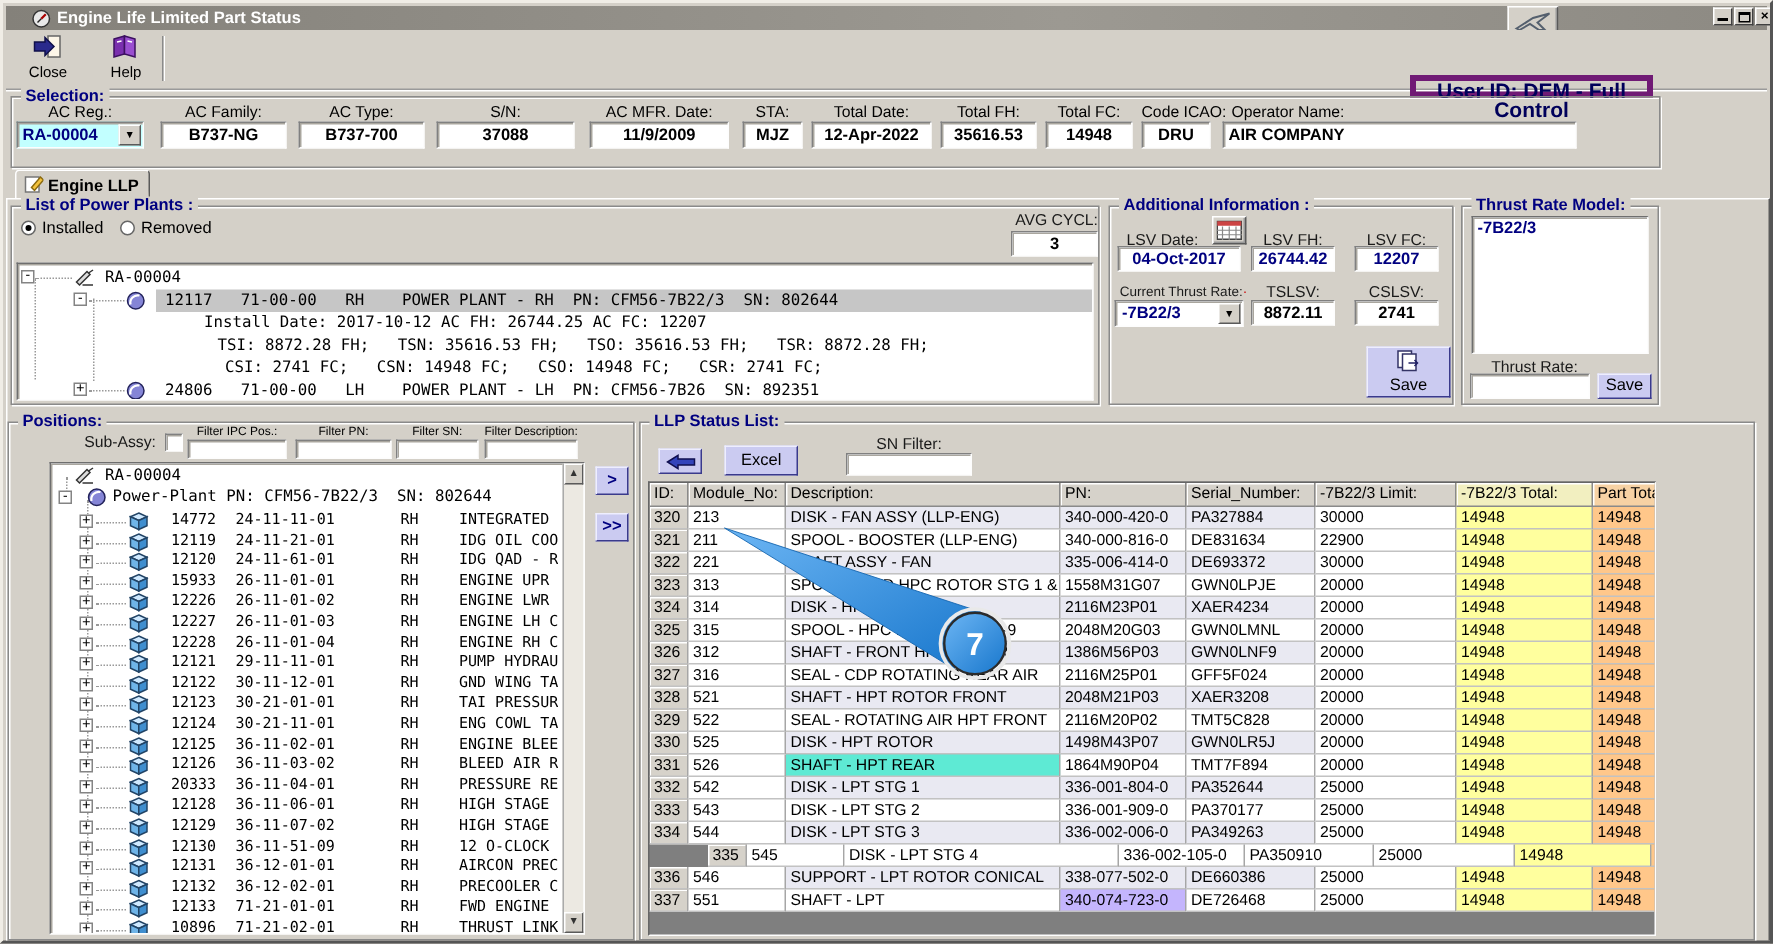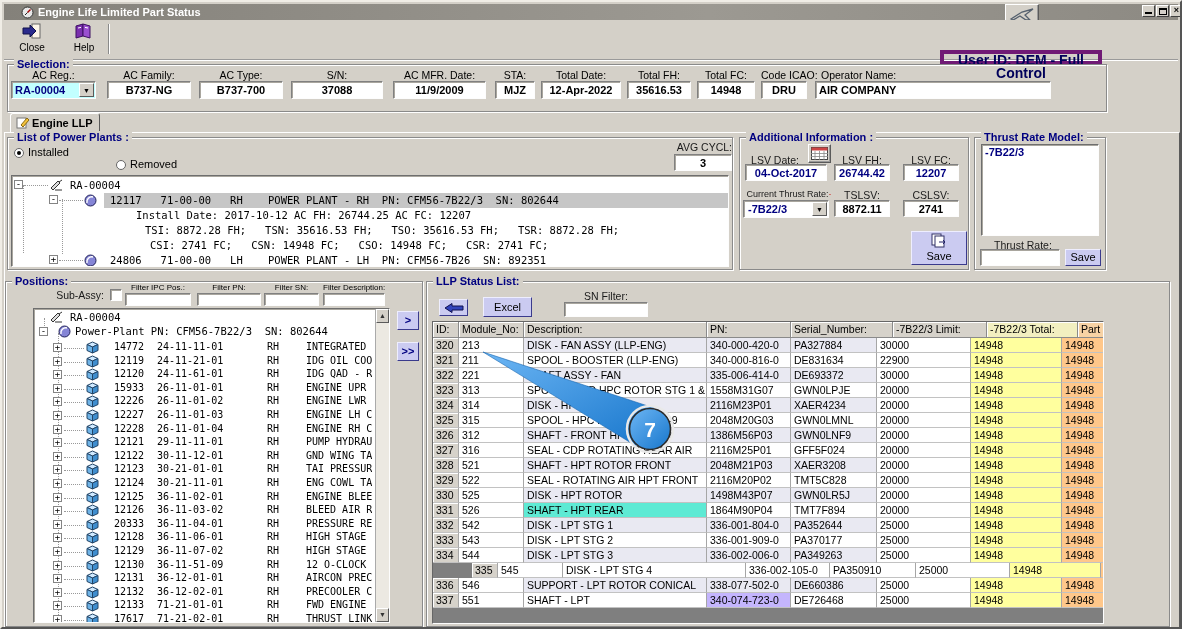--- a/index.html
+++ b/index.html
@@ -173,21 +173,21 @@
       <polygon points="5,9 11,2 13,4 7,11" fill="#f3c23c" stroke="#8a6a10"></polygon>
     </svg>
     <span>Engine LLP</span>
   </div>
 
   <div class="abs" style="left:2px;top:130px;width:1176px;height:497px;border:1px solid;border-color:#fff #5a5a5a #5a5a5a #fff;"></div>
 
   <div class="group" style="left:5px;top:135px;width:726px;height:133px;">
     <span class="glabel">List of Power Plants :</span>
     <div class="abs" style="left:6px;top:8px;"><span class="radio sel"></span><span>Installed</span></div>
-    <div class="abs" style="left:72px;top:20px;margin-left:36px;"><span class="radio"></span><span>Removed</span></div>
+    <div class="abs" style="left:72px;top:8px;"><span class="radio"></span><span>Removed</span></div>
     <div class="flabel" style="left:660px;top:3px;width:64px;text-align:right;">AVG CYCL:</div>
     <div class="sunken val abs" style="left:666px;top:16px;width:58px;height:17px;">3</div>
     <div class="treebox" style="left:3px;top:37px;width:718px;height:92px;" id="pp-tree">
         <div style="position: absolute; left: 11px; top: 9px; height: 68px; border-left: 1px dotted rgb(153, 153, 153); width: 0px;"></div>
         <div style="position: absolute; left: 50px; top: 23px; height: 55px; border-left: 1px dotted rgb(153, 153, 153); width: 0px;"></div>
         <div class="trow-pp mono" style="top: 2px;"><div class="expbox" style="left: 2px;">-</div><div class="stub" style="left: 12px; width: 24px;"></div><div style="position: absolute; left: 37px; top: 1px; width: 14px; height: 13px;"><svg width="15" height="12">
               <path d="M2 9 L9 2 L11 4 L4 11 Z" fill="#dcdcdc" stroke="#333"></path>
               <line x1="10" y1="3" x2="13" y2="1" stroke="#333"></line>
               <line x1="6" y1="11" x2="13" y2="11" stroke="#333"></line>
             </svg></div><div style="position: absolute; left: 58px; top: 0px; white-space: pre;">RA-00004</div></div>
@@ -543,21 +543,21 @@
           <div style="position: absolute; left: 272px; top: 0px; width: 66px; overflow: hidden; white-space: nowrap;">FWD ENGINE M</div>
         </div>
         <div class="mono" style="position: absolute; left: 0px; top: 304px; width: 340px; height: 13px; font-size: 10px;">
           <div class="expbox" style="left: 19px;">+</div>
           <div class="stub" style="left: 30px; width: 20px;"></div>
           <div style="position: absolute; left: 52px; top: 0px; width: 14px; height: 13px;"><svg width="13" height="13">
               <polygon points="6.5,1 12,3.5 6.5,6 1,3.5" fill="#cfe9ff" stroke="#246"></polygon>
               <polygon points="1,3.5 6.5,6 6.5,12 1,9.5" fill="#6fb4e8" stroke="#246"></polygon>
               <polygon points="12,3.5 6.5,6 6.5,12 12,9.5" fill="#3f8ecf" stroke="#246"></polygon>
             </svg></div>
-          <div style="position: absolute; left: 80px; top: 0px;">17617</div>
+          <div style="position: absolute; left: 80px; top: 0px;">10896</div>
           <div style="position: absolute; left: 123px; top: 0px;">71-21-02-01</div>
           <div style="position: absolute; left: 233px; top: 0px;">RH</div>
           <div style="position: absolute; left: 272px; top: 0px; width: 66px; overflow: hidden; white-space: nowrap;">THRUST LINK</div>
         </div>
         <div class="sb" style="position: absolute; right: 0px; top: 0px; width: 14px; height: 100%;">
           <div class="sbbtn" style="top: 0px;">
             <div style="">▲</div>
           </div>
           <div class="sbbtn" style="bottom: 0px;">
             <div style="">▼</div>
@@ -577,21 +577,21 @@
     </div>
     <div class="abs lavbtn" style="left:56px;top:15px;width:49px;height:20px;line-height:18px;">Excel</div>
     <div class="flabel" style="left:137px;top:8px;width:84px;">SN Filter:</div>
     <input class="flt" style="left: 137px; top: 20px; width: 84px; height: 15px;">
     <div class="llp-table" style="left:5px;top:39px;width:672px;height:303px;" id="llp-table">
         <div class="trow head" style="">
           <div class="tcell h" style="width: 26px;">ID:</div>
           <div class="tcell h" style="width: 65px;">Module_No:</div>
           <div class="tcell h" style="width: 183px;">Description:</div>
           <div class="tcell h" style="width: 84px;">PN:</div>
-          <div class="tcell h" style="width: 102px;">Serial_Number:</div>
+          <div class="tcell h" style="width: 86px;">Serial_Number:</div>
           <div class="tcell h" style="width: 94px;">-7B22/3 Limit:</div>
           <div class="tcell h" style="width: 91px; background: rgb(242, 239, 192);">-7B22/3 Total:</div>
           <div class="tcell h" style="width: 43px; background: rgb(247, 210, 164);">Part Total:</div>
         </div>
         <div class="trow" style="">
           <div class="tcell" style="width: 26px; box-shadow: rgb(255, 255, 255) 1px 1px 0px inset; background: rgb(214, 210, 202);">320</div>
           <div class="tcell" style="width: 65px; background: rgb(255, 255, 255);">213</div>
           <div class="tcell" style="width: 183px; background: rgb(233, 233, 242);">DISK - FAN ASSY (LLP-ENG)</div>
           <div class="tcell" style="width: 84px; background: rgb(233, 233, 242);">340-000-420-0</div>
           <div class="tcell" style="width: 86px; background: rgb(233, 233, 242);">PA327884</div>

